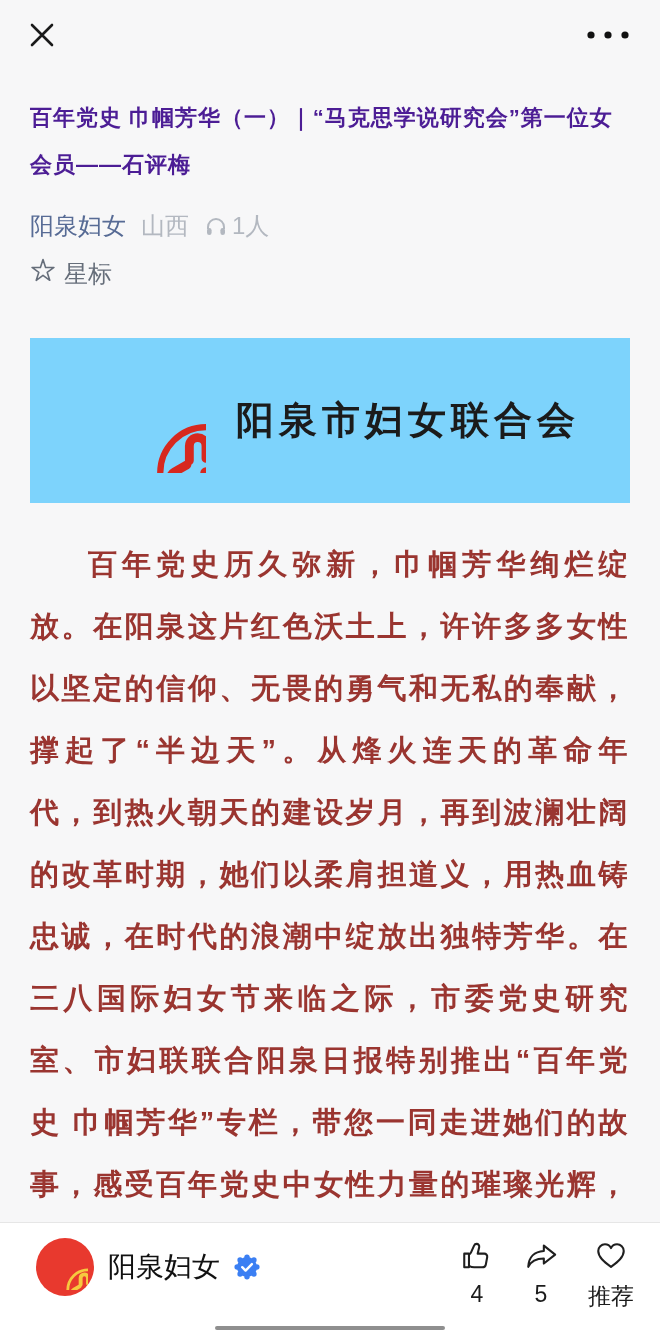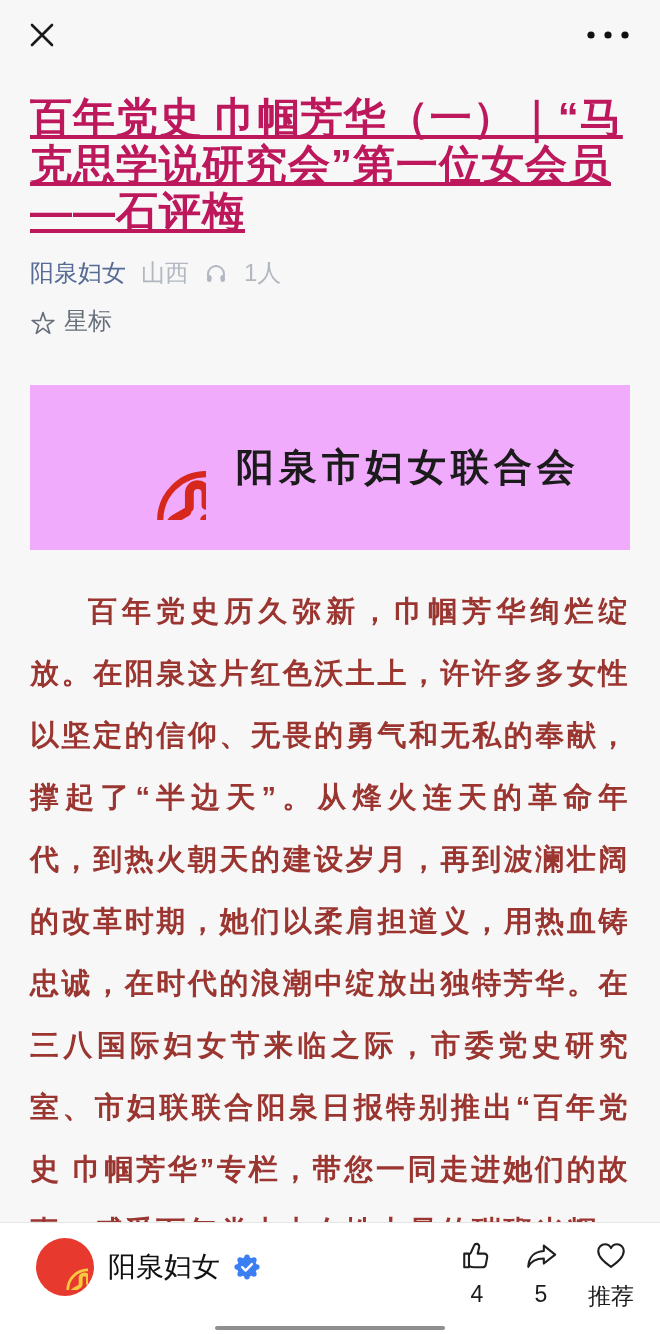--- a/index.html
+++ b/index.html
@@ -12,34 +12,34 @@
   }
   .page { width:660px; height:1334px; position:relative; }
 
   
   .topbar { display:flex; justify-content:space-between; align-items:center; padding:20px 28px 0 28px; height:50px; }
   .icon-btn { display:flex; align-items:center; justify-content:center; cursor:pointer; }
 
   
   .title {
     margin:44px 30px 0 30px;
-    font-size:42px; line-height:47px; font-weight:700;
-    color:#be185d; letter-spacing:1px;text-decoration:underline;
+    font-size:22px; line-height:47px; font-weight:700;
+    color:#4c1d95; letter-spacing:1px;
   }
 
   
   .meta { margin:22px 30px 0 30px; display:flex; align-items:center; gap:15px; font-size:24px; color:#b3b8c0; }
   .meta .author { color:#576b95; }
-  .listen { display:flex; align-items:center; gap:16px; color:#b3b8c0; }
-
-  .star-row { margin:16px 30px 0 30px; display:flex; align-items:flex-end; gap:8px; font-size:24px; color:#666e7a; }
+  .listen { display:flex; align-items:center; gap:4px; color:#b3b8c0; }
+
+  .star-row { margin:16px 30px 0 30px; display:flex; align-items:flex-start; gap:8px; font-size:24px; color:#666e7a; }
 
   
   .banner {
-    margin:48px 30px 0 30px; height:165px; background:#f0abfc;
+    margin:48px 30px 0 30px; height:165px; background:#7dd3fc;
     display:flex; align-items:center; padding-left:72px;
   }
   .banner-logo { width:104px; height:104px; color:#d7281e; flex:0 0 auto; }
   .banner-title { margin-left:30px; font-size:38px; font-weight:900; color:#1b1b1b; letter-spacing:5px; white-space:nowrap; }
 
   
   .body-text {
     margin:30px 30px 0 30px;
     font-size:29px; line-height:62px; font-weight:700;
     color:#9a3530; text-align:justify; text-indent:2em; letter-spacing:2.5px;

